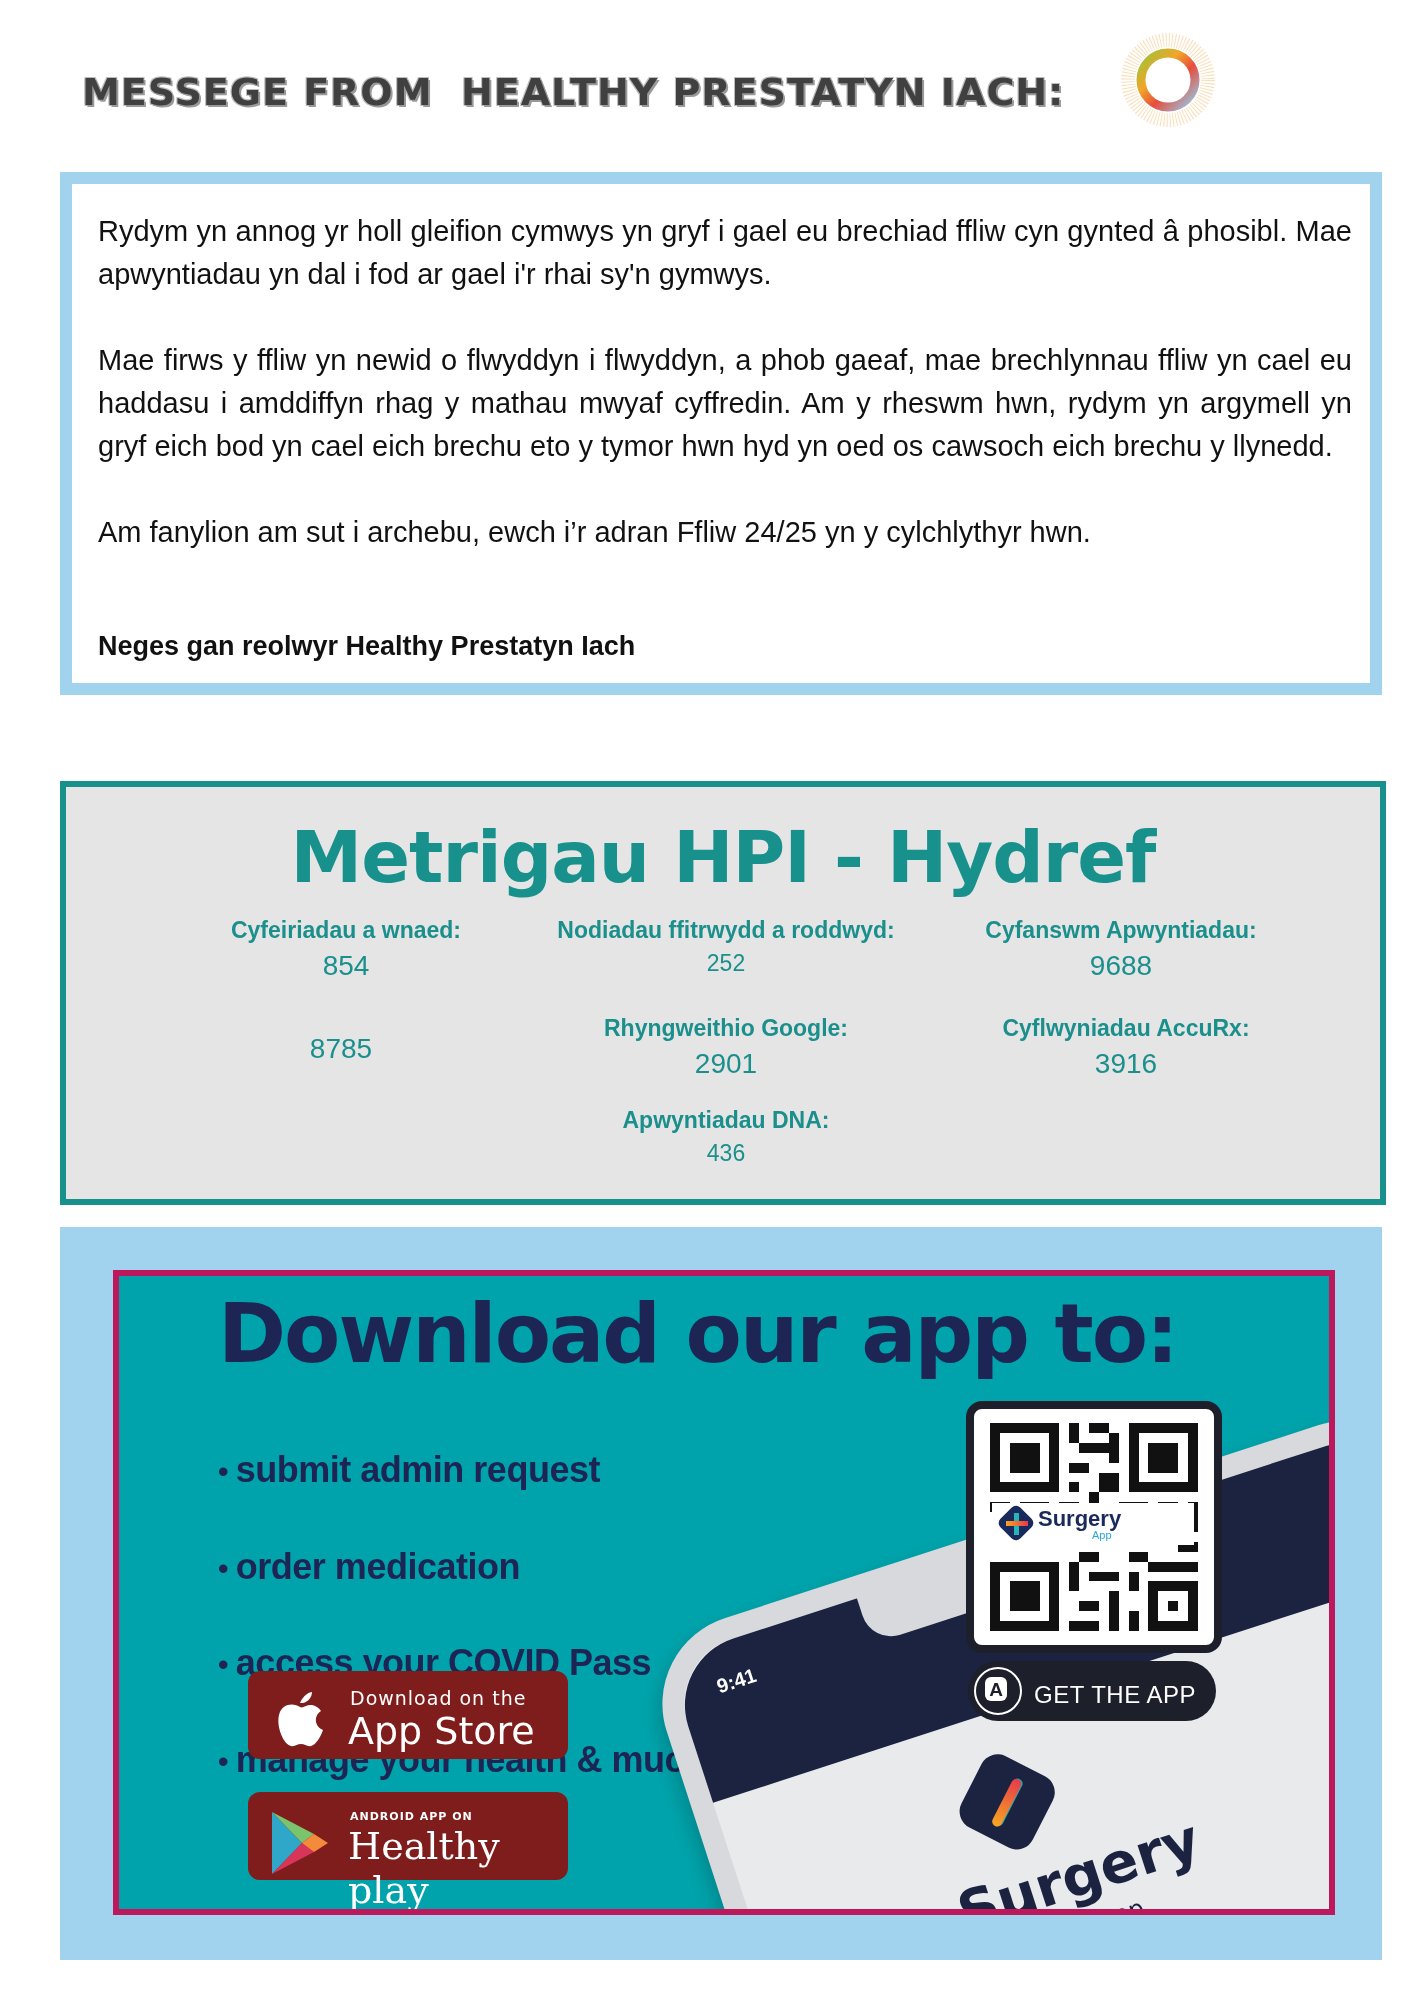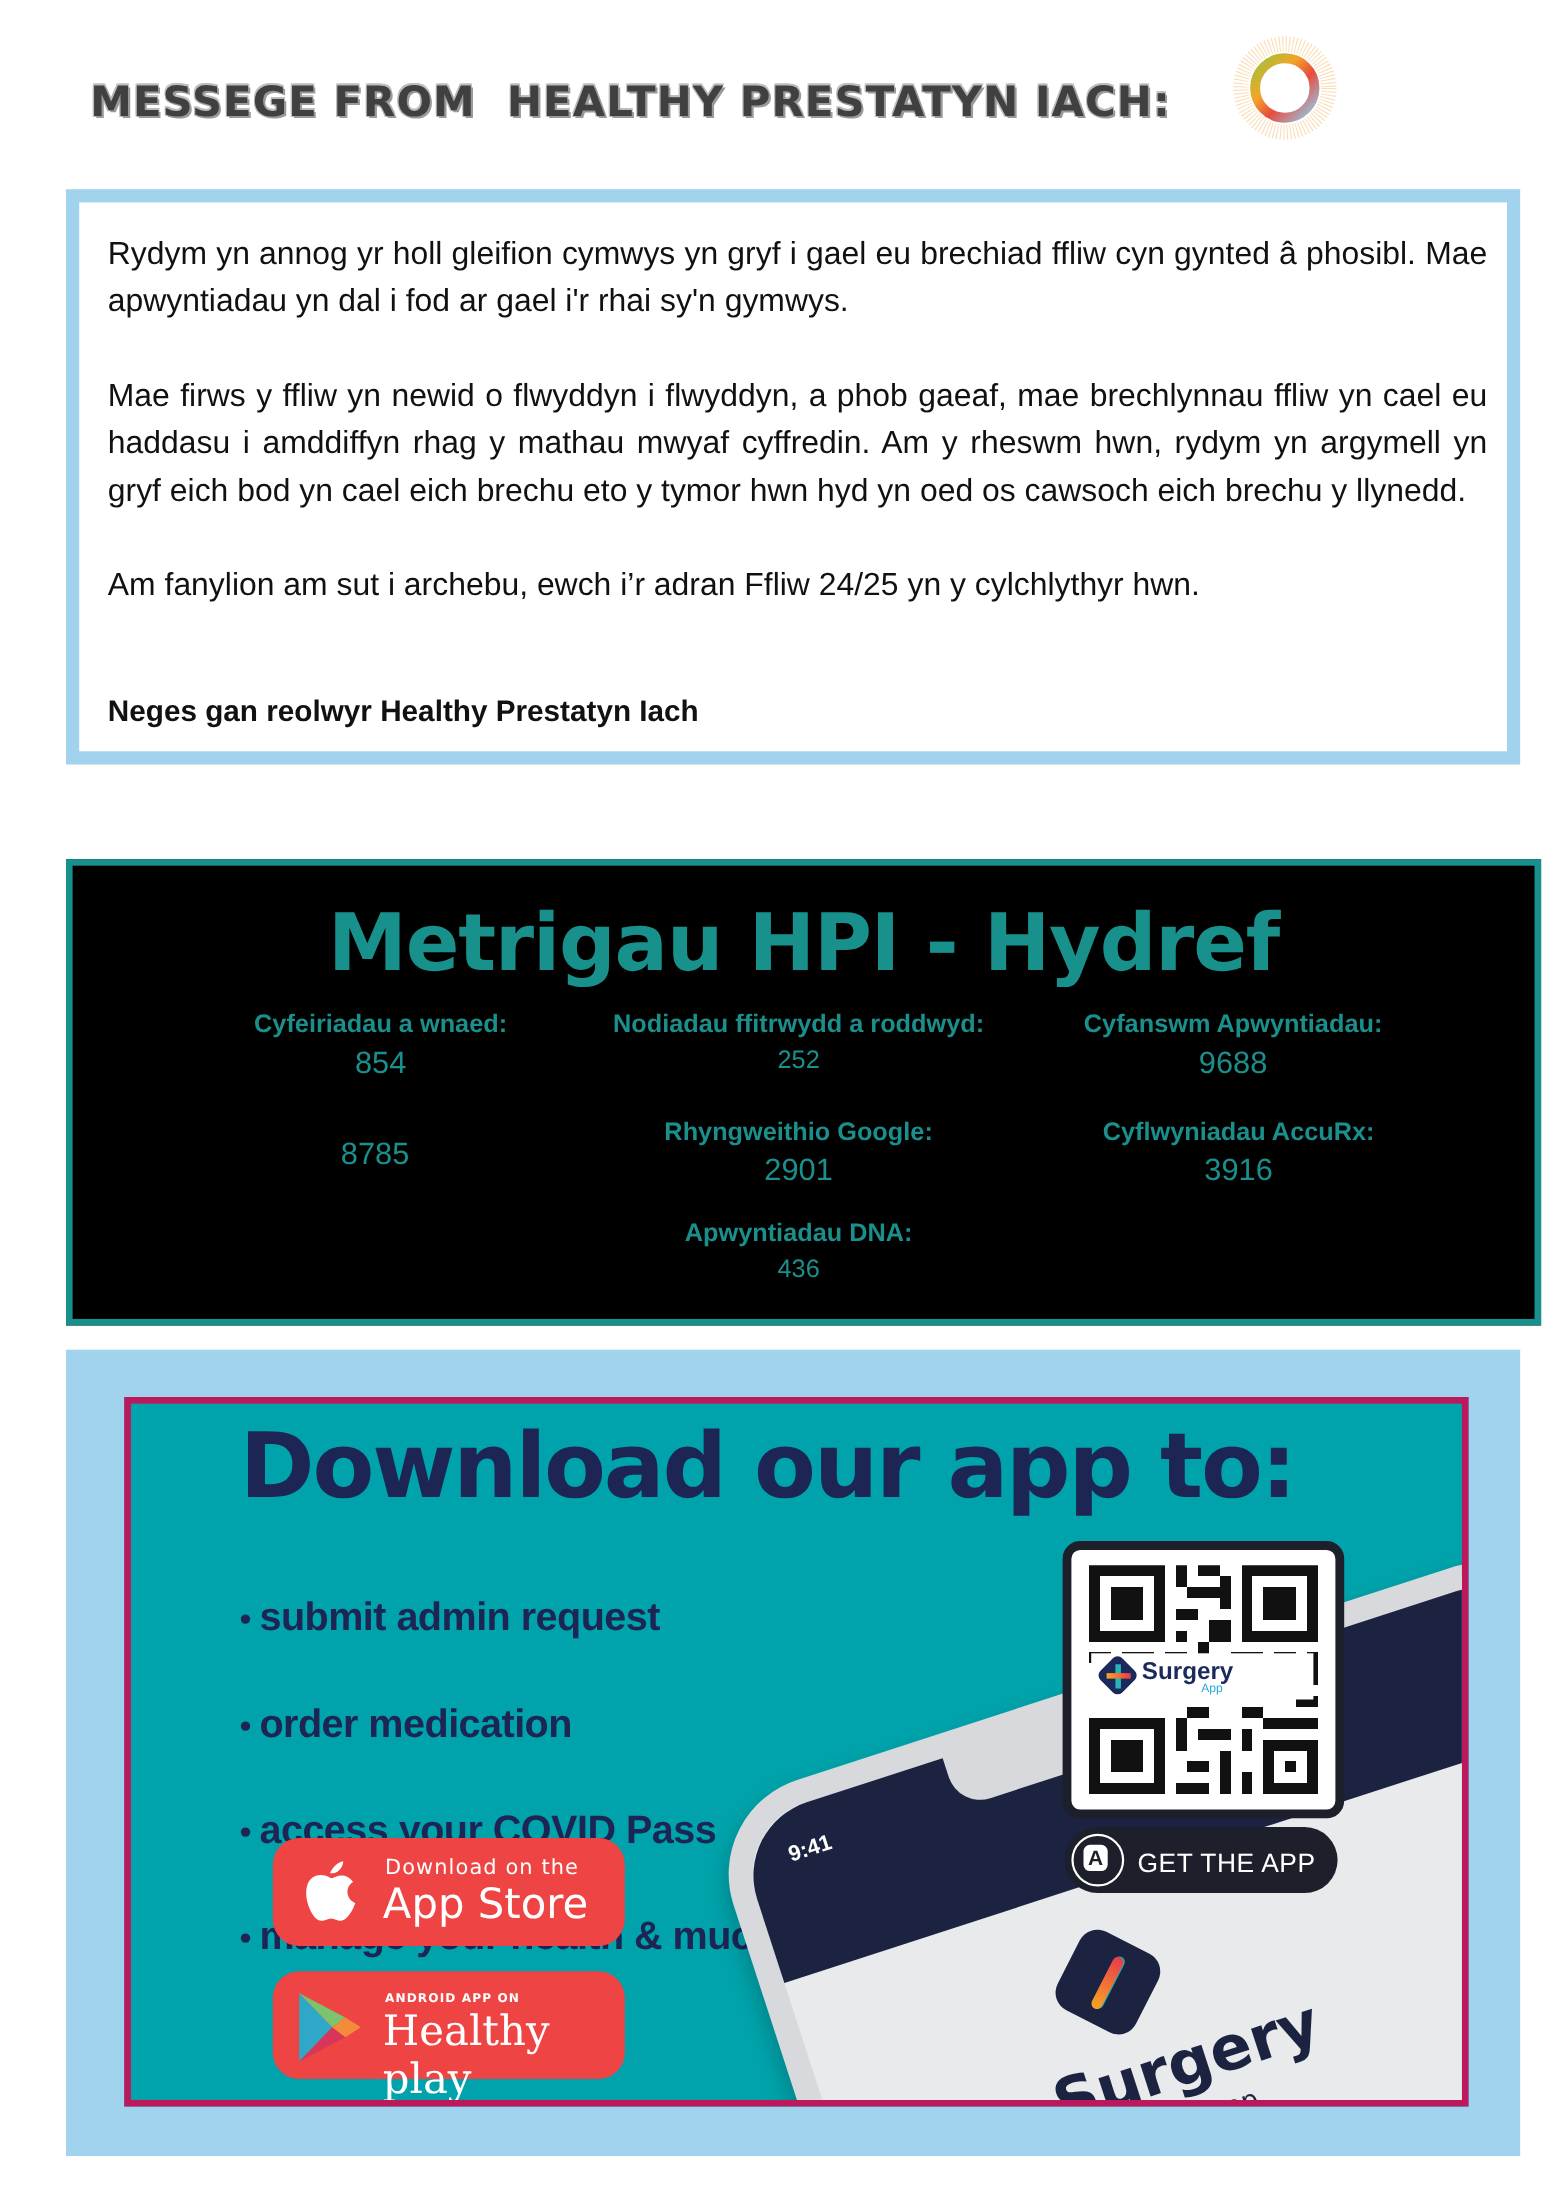--- a/index.html
+++ b/index.html
@@ -24,21 +24,21 @@
     position:absolute; left:26px; top:26px; right:18px;
     font-family:"Liberation Sans", sans-serif; font-size:29px; line-height:43px; color:#111;
     text-align:justify;
   }
   .msg-text p { margin:0 0 43px 0; }
   .msg-sign { position:absolute; left:26px; top:447px; font-family:"Liberation Sans", sans-serif; font-weight:bold; font-size:27px; color:#111; }
 
   
   .metrics-box {
     position:absolute; left:60px; top:781px; width:1314px; height:412px;
-    border:6px solid #18918d; background:#000000;padding-left:15px;
+    border:6px solid #18918d; background:#e5e5e5;
   }
   .metrics-title {
     position:absolute; left:0; right:0; top:28px; text-align:center;
     font-family:"DejaVu Sans", sans-serif; font-weight:bold; font-size:72px; color:#18918d;
     letter-spacing:-1px;
   }
   .metric { position:absolute; text-align:center; color:#1a8f8c; }
   .metric .lbl { font-family:"Liberation Sans", sans-serif; font-weight:bold; font-size:23px; white-space:nowrap; }
   .metric .val { font-family:"Liberation Sans", sans-serif; font-size:28px; margin-top:6px; }
   .metric .val.small { font-size:23px; }
@@ -75,21 +75,21 @@
     position:absolute; left:240px; top:200px; width:80px; height:80px; background:#1b2340; border-radius:18px;
     transform:rotate(45deg);
   }
   .phone-logo .bar1 { position:absolute; left:36px; top:14px; width:10px; height:52px; background:#1ab0b0; border-radius:5px; }
   .phone-logo .bar2 { position:absolute; left:14px; top:36px; width:52px; height:10px; background:linear-gradient(90deg,#f6a623,#e8394b); border-radius:5px; transform:rotate(-90deg); }
   .phone-brand { position:absolute; left:200px; top:300px; font-family:"DejaVu Sans", sans-serif; font-weight:bold; font-size:56px; color:#1b2340; }
   .phone-brand-sub { position:absolute; left:330px; top:368px; font-family:"DejaVu Sans", sans-serif; font-size:24px; color:#1b2340; }
 
   
   .badge {
-    position:absolute; left:129px; width:320px; height:98px; background:#ef4444; border-radius:24px;
+    position:absolute; left:129px; width:320px; height:88px; background:#7f1d1d; border-radius:12px;
     color:#fff;
   }
   .badge-apple { top:395px; }
   .badge-google { top:516px; }
   .badge .b-icon { position:absolute; left:22px; top:18px; width:60px; height:62px; }
   .badge .b-small { position:absolute; left:102px; top:16px; font-family:"DejaVu Sans", sans-serif; font-size:19px; letter-spacing:1px; }
   .badge .b-big { position:absolute; left:100px; top:38px; font-family:"DejaVu Sans", sans-serif; font-size:38px; }
   .badge-google .b-small { font-size:11px; font-weight:bold; top:18px; left:102px; }
   .badge-google .b-big { font-family:"DejaVu Serif", serif; font-size:38px; top:32px; }
 

